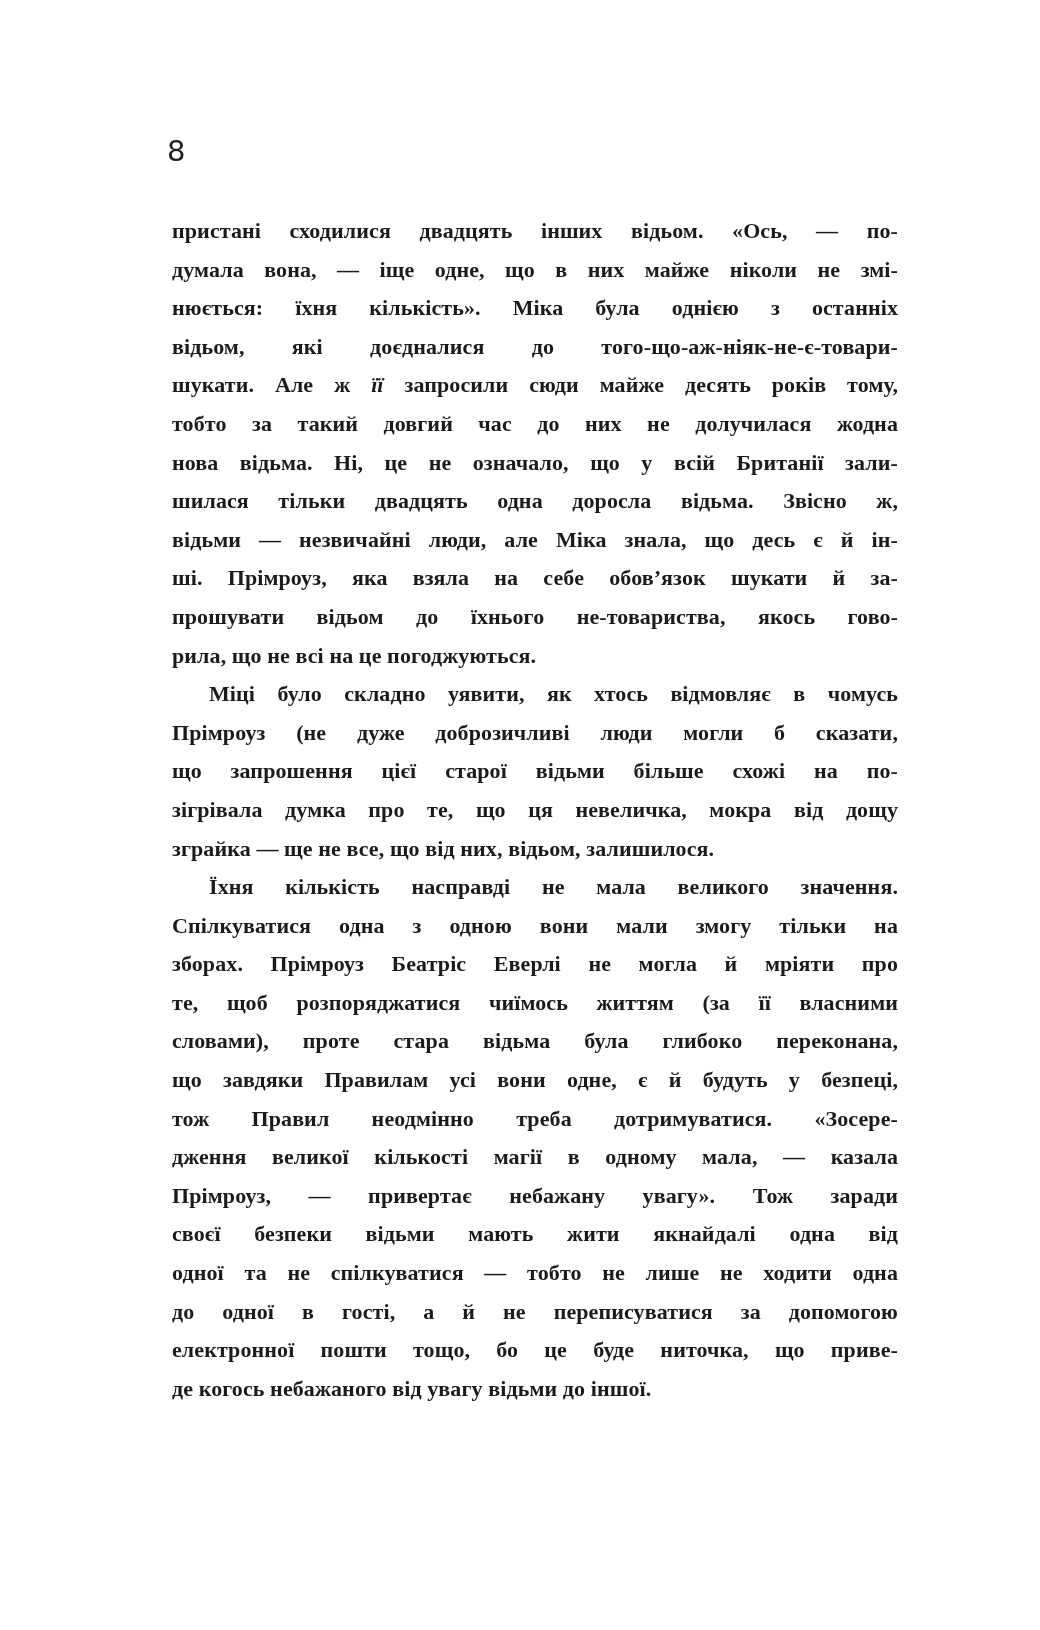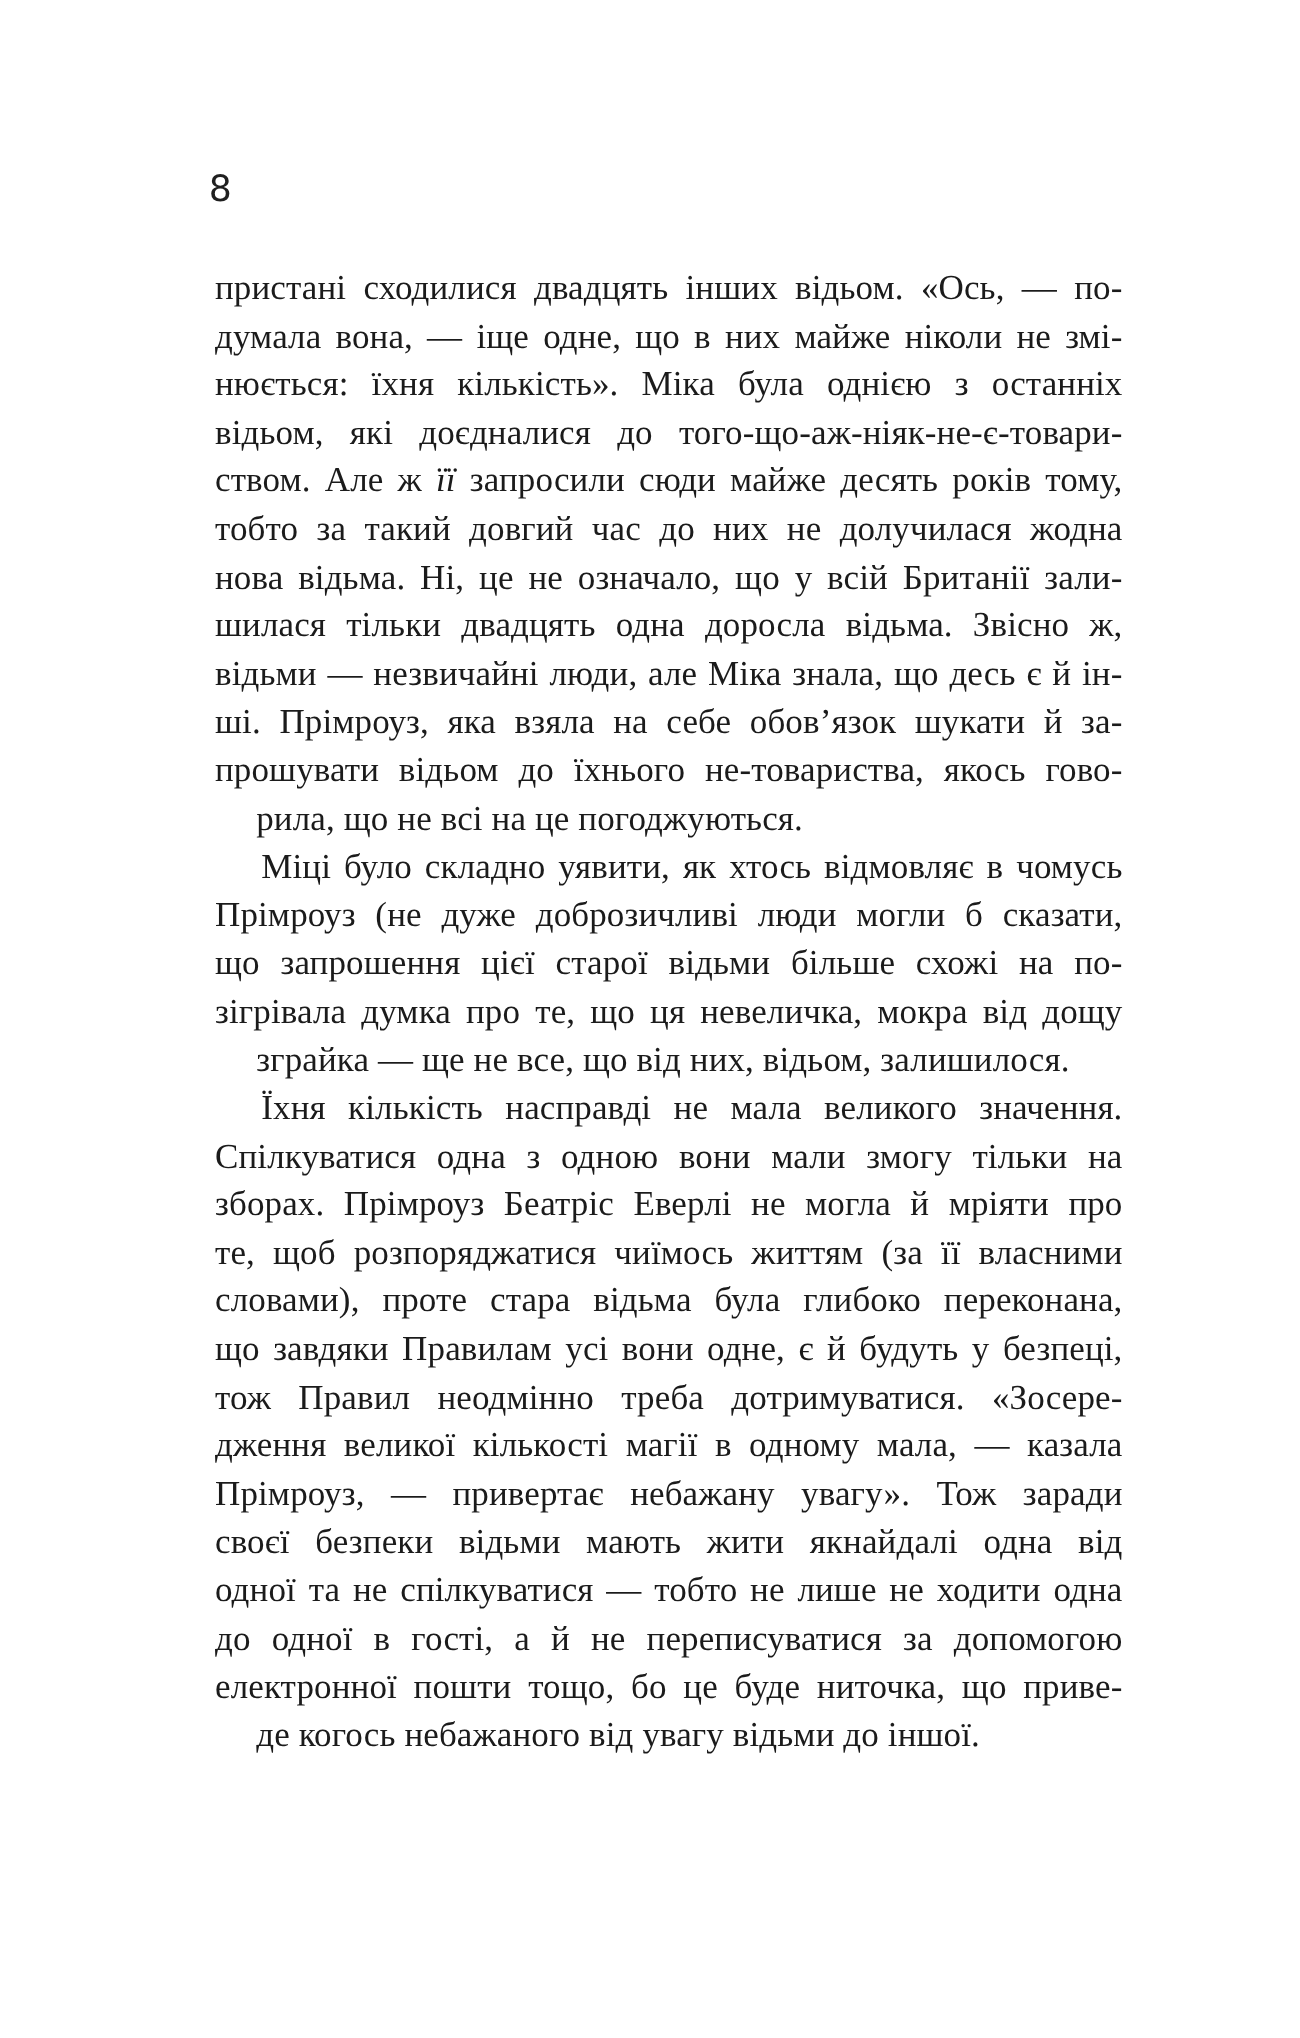--- a/index.html
+++ b/index.html
@@ -20,44 +20,45 @@
     left: 167px; top: 137px;
     font-family: "DejaVu Sans", sans-serif;
     font-size: 29px;
     line-height: 1;
     color: #1f1f1f;
   }
   .text-block {
     position: absolute;
     left: 172px; top: 212px;
     width: 726px;
-    font-size: 28px;
+    font-size: 22px;
     line-height: 38.6px;
     letter-spacing: 0.1px;
+    font-weight: bold;
   }
   .line {
     text-align: justify;
     text-align-last: justify;
     white-space: normal;
   }
-  .line.last { text-align-last: left; margin-left: 33px; }
+  .line.last { text-align-last: left; }
   .line.indent { text-indent: 37px; }
   .italic { font-style: italic; }
 </style>
 </head>
 <body>
 
 <div class="page">
   <div class="page-number">8</div>
   <div class="text-block">
       <div class="line">пристані сходилися двадцять інших відьом. «Ось, — по-</div>
       <div class="line">думала вона, — іще одне, що в них майже ніколи не змі-</div>
       <div class="line">нюється: їхня кількість». Міка була однією з останніх</div>
       <div class="line">відьом, які доєдналися до того-що-аж-ніяк-не-є-товари-</div>
-      <div class="line"><span>ством. Але ж </span><span class="italic">її</span><span> запросили сюди майже десять років тому,</span></div>
+      <div class="line"><span>шукати. Але ж </span><span class="italic">її</span><span> запросили сюди майже десять років тому,</span></div>
       <div class="line">тобто за такий довгий час до них не долучилася жодна</div>
       <div class="line">нова відьма. Ні, це не означало, що у всій Британії зали-</div>
       <div class="line">шилася тільки двадцять одна доросла відьма. Звісно ж,</div>
       <div class="line">відьми — незвичайні люди, але Міка знала, що десь є й ін-</div>
       <div class="line">ші. Прімроуз, яка взяла на себе обов’язок шукати й за-</div>
       <div class="line">прошувати відьом до їхнього не-товариства, якось гово-</div>
       <div class="line last">рила, що не всі на це погоджуються.</div>
       <div class="line indent">Міці було складно уявити, як хтось відмовляє в чомусь</div>
       <div class="line">Прімроуз (не дуже доброзичливі люди могли б сказати,</div>
       <div class="line">що запрошення цієї старої відьми більше схожі на по-</div>

